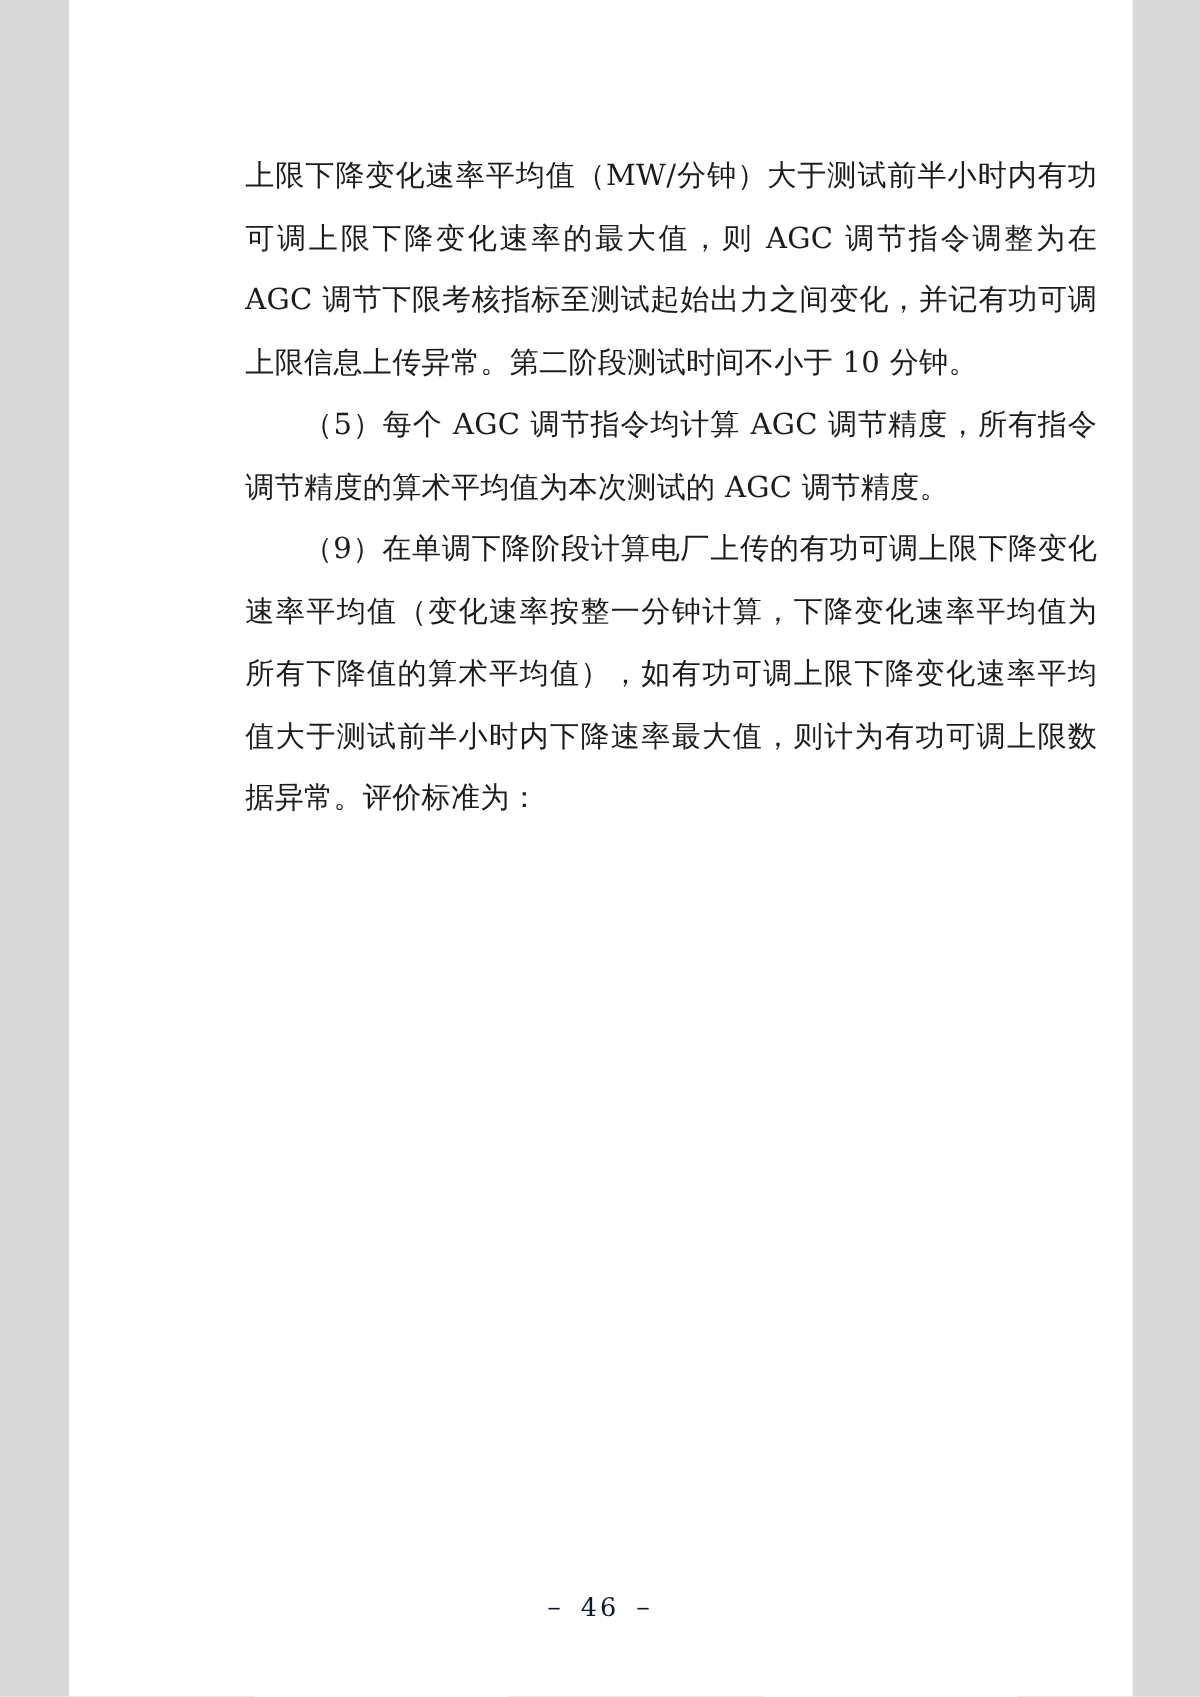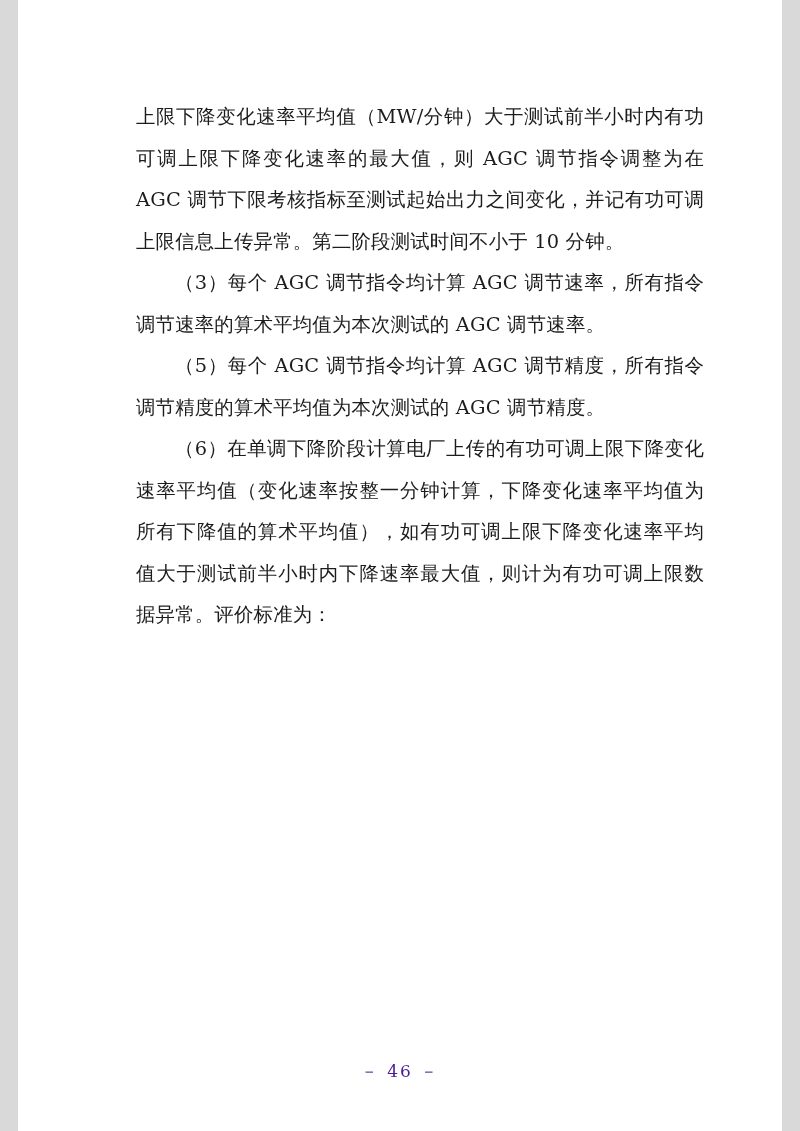--- a/index.html
+++ b/index.html
@@ -2,21 +2,21 @@
 <html><head>
 <meta charset="utf-8">
 <style>
   html, body {
     margin: 0;
     padding: 0;
     background: #d9d9d9;
   }
   .page {
     position: relative;
-    width: 764px;
+    width: 709px;
     height: 1131px;
     background: #ffffff;
     margin: 0 auto;
     overflow: hidden;
     box-sizing: border-box;
     padding-left: 32px;
   }
   .content {
     position: absolute;
     left: 118px;
@@ -39,30 +39,29 @@
   .footer {
     position: absolute;
     left: 0;
     right: 0;
     bottom: 48px;
     text-align: center;
   }
   .page-number {
     font-family: "DejaVu Serif", "Liberation Serif", serif;
     font-size: 17px;
-    color: #4c1d95;
+    color: #0f172a;
     letter-spacing: 2px;
   }
 </style>
 </head>
 <body>
 
 <div class="page">
   <div class="content">
     <p class="para">上限下降变化速率平均值（MW/分钟）大于测试前半小时内有功可调上限下降变化速率的最大值，则 AGC 调节指令调整为在 AGC 调节下限考核指标至测试起始出力之间变化，并记有功可调上限信息上传异常。第二阶段测试时间不小于 10 分钟。</p>
-    <p class="para indent">（3）每个 AGC 调节指令均计算 AGC 调节速率，所有指令调节速率的算术平均值为本次测试的 AGC 调节速率。</p>
     <p class="para indent">（5）每个 AGC 调节指令均计算 AGC 调节精度，所有指令调节精度的算术平均值为本次测试的 AGC 调节精度。</p>
-    <p class="para indent">（6）在单调下降阶段计算电厂上传的有功可调上限下降变化速率平均值（变化速率按整一分钟计算，下降变化速率平均值为所有下降值的算术平均值），如有功可调上限下降变化速率平均值大于测试前半小时内下降速率最大值，则计为有功可调上限数据异常。评价标准为：</p>
+    <p class="para indent">（9）在单调下降阶段计算电厂上传的有功可调上限下降变化速率平均值（变化速率按整一分钟计算，下降变化速率平均值为所有下降值的算术平均值），如有功可调上限下降变化速率平均值大于测试前半小时内下降速率最大值，则计为有功可调上限数据异常。评价标准为：</p>
   </div>
   <div class="footer">
     <span class="page-number">－ 46 －</span>
   </div>
 </div>
 
 </body></html>

